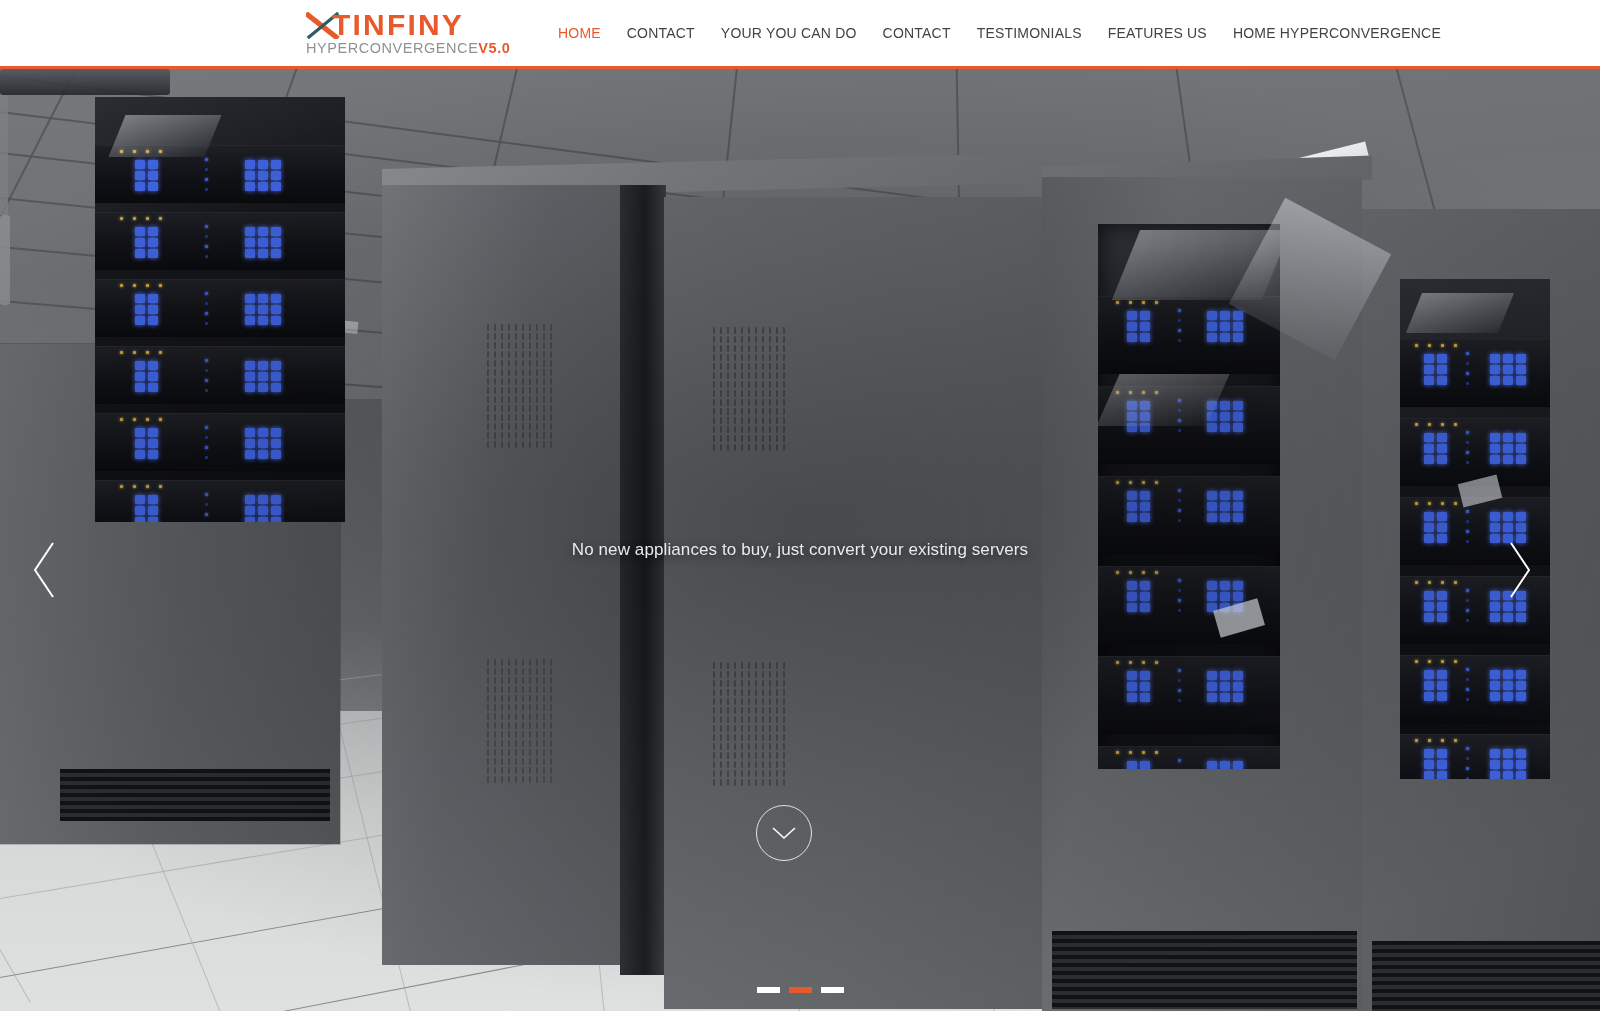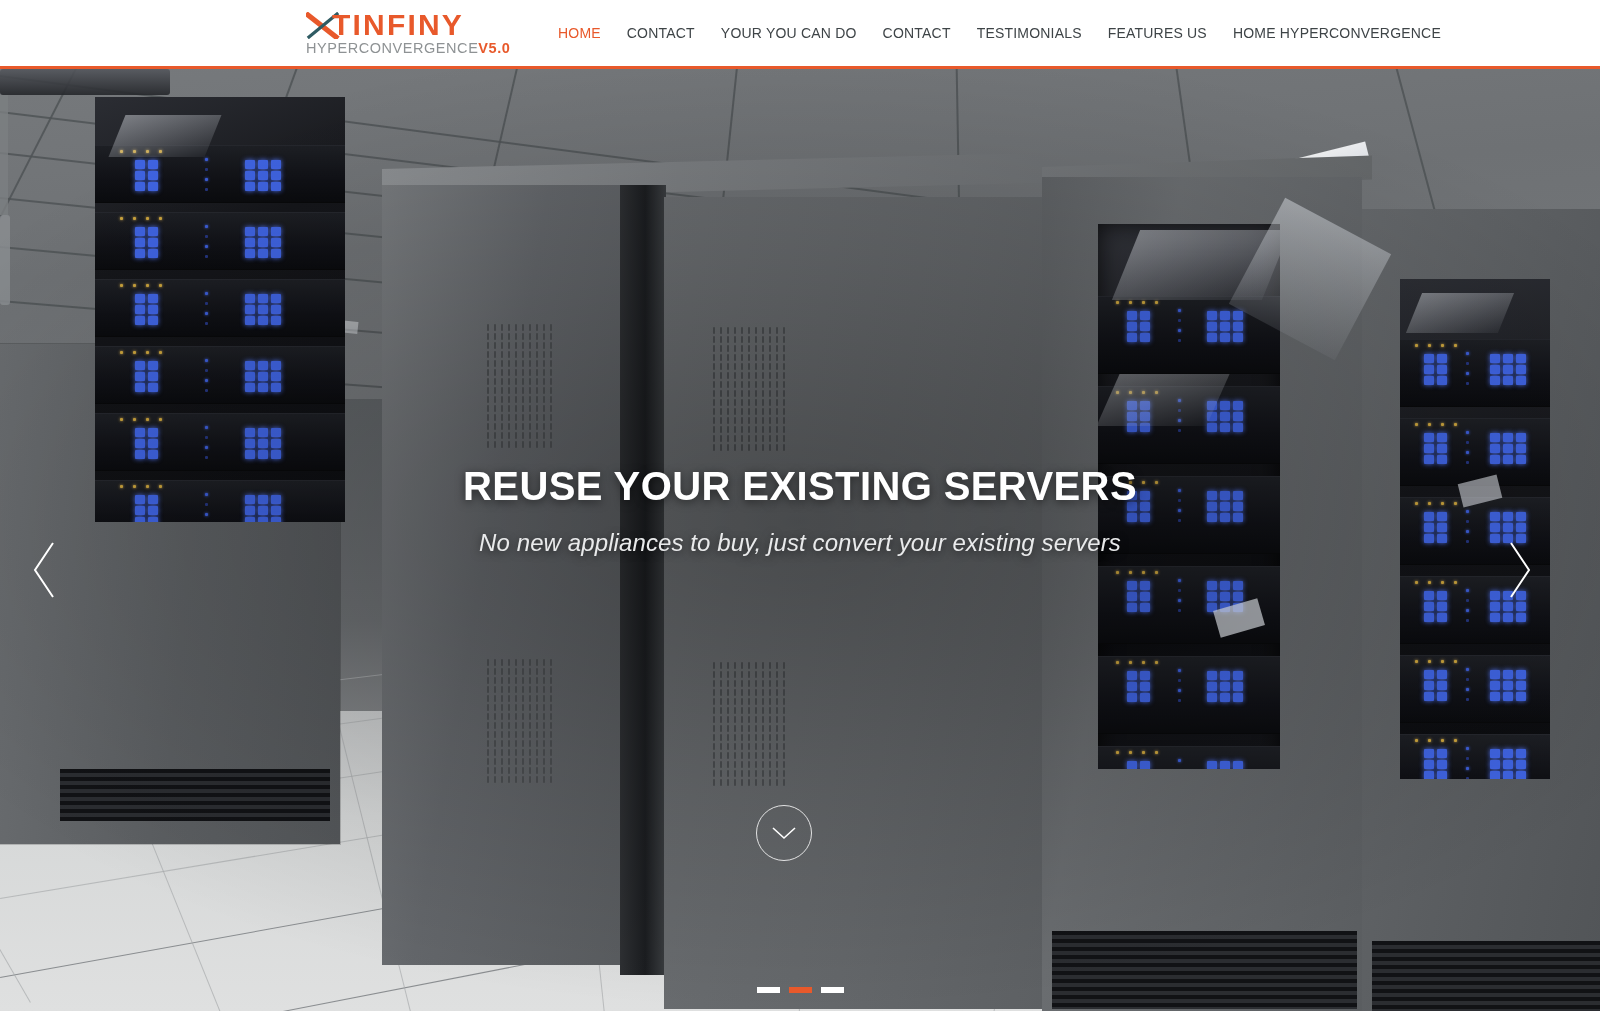--- a/index.html
+++ b/index.html
@@ -113,22 +113,22 @@
   .vignette{position:absolute;inset:0;
       background:radial-gradient(ellipse 62% 52% at 50% 48%,rgba(0,0,0,.30) 0%,rgba(0,0,0,.12) 55%,rgba(0,0,0,0) 100%);
       pointer-events:none;}
 
   
   .hero-copy{position:absolute;left:0;top:0;width:1600px;height:942px;
              display:flex;flex-direction:column;align-items:center;justify-content:center;
              z-index:20;pointer-events:none;}
   .hero-title{font-size:40px;font-weight:700;color:#fff;letter-spacing:.4px;
               text-shadow:0 2px 10px rgba(0,0,0,.55);margin-top:-60px;white-space:nowrap;}
-  .hero-sub{margin-top:20px;font-size:24px;color:#e9eaeb;letter-spacing:.1px;
-            text-shadow:0 2px 8px rgba(0,0,0,.55);white-space:nowrap;font-style:italic;}
+  .hero-sub{margin-top:20px;font-size:17px;color:#e9eaeb;letter-spacing:.1px;
+            text-shadow:0 2px 8px rgba(0,0,0,.55);white-space:nowrap;}
 
   .scroll-btn{position:absolute;left:756px;top:736px;width:56px;height:56px;border-radius:50%;
               border:1.5px solid rgba(255,255,255,.82);z-index:25;cursor:pointer;
               display:flex;align-items:center;justify-content:center;}
 
   .arrow{position:absolute;top:466px;z-index:25;cursor:pointer;width:40px;height:70px;
          display:flex;align-items:center;justify-content:center;}
   .arrow-left{left:24px;}
   .arrow-right{left:1500px;}
 
@@ -1268,21 +1268,20 @@
           <div class="grille" style="left: 1372px; top: 872px; width: 232px; height: 70px;"></div>
           <div class="grille" style="left: 60px; top: 700px; width: 270px; height: 52px;"></div>
           <div class="" style="left: 1105px; top: 425px; width: 170px; height: 26px; background: linear-gradient(rgb(85, 88, 94), rgb(36, 38, 42)); border-radius: 3px; opacity: 0.9;"></div>
           <div class="" style="left: 1050px; top: 480px; width: 8px; height: 120px; background: rgb(124, 127, 130); opacity: 0.8;"></div>
           <div class="" style="left: 1272px; top: 770px; width: 10px; height: 90px; background: rgb(138, 141, 144); border-radius: 3px; opacity: 0.85;"></div>
         </div>
       <div class="vignette"></div>
     </div>
 
     <div class="hero-copy">
-      <div class="hero-title">REUSE YOUR EXISTING SERVERS</div>
       <div class="hero-sub">No new appliances to buy, just convert your existing servers</div>
     </div>
 
     <div class="arrow arrow-left">
       <svg width="26" height="60" viewBox="0 0 26 60">
         <path d="M22 3 L4 30 L22 57" stroke="#ffffff" stroke-width="2" fill="none"></path>
       </svg>
     </div>
 
     <div class="arrow arrow-right">

